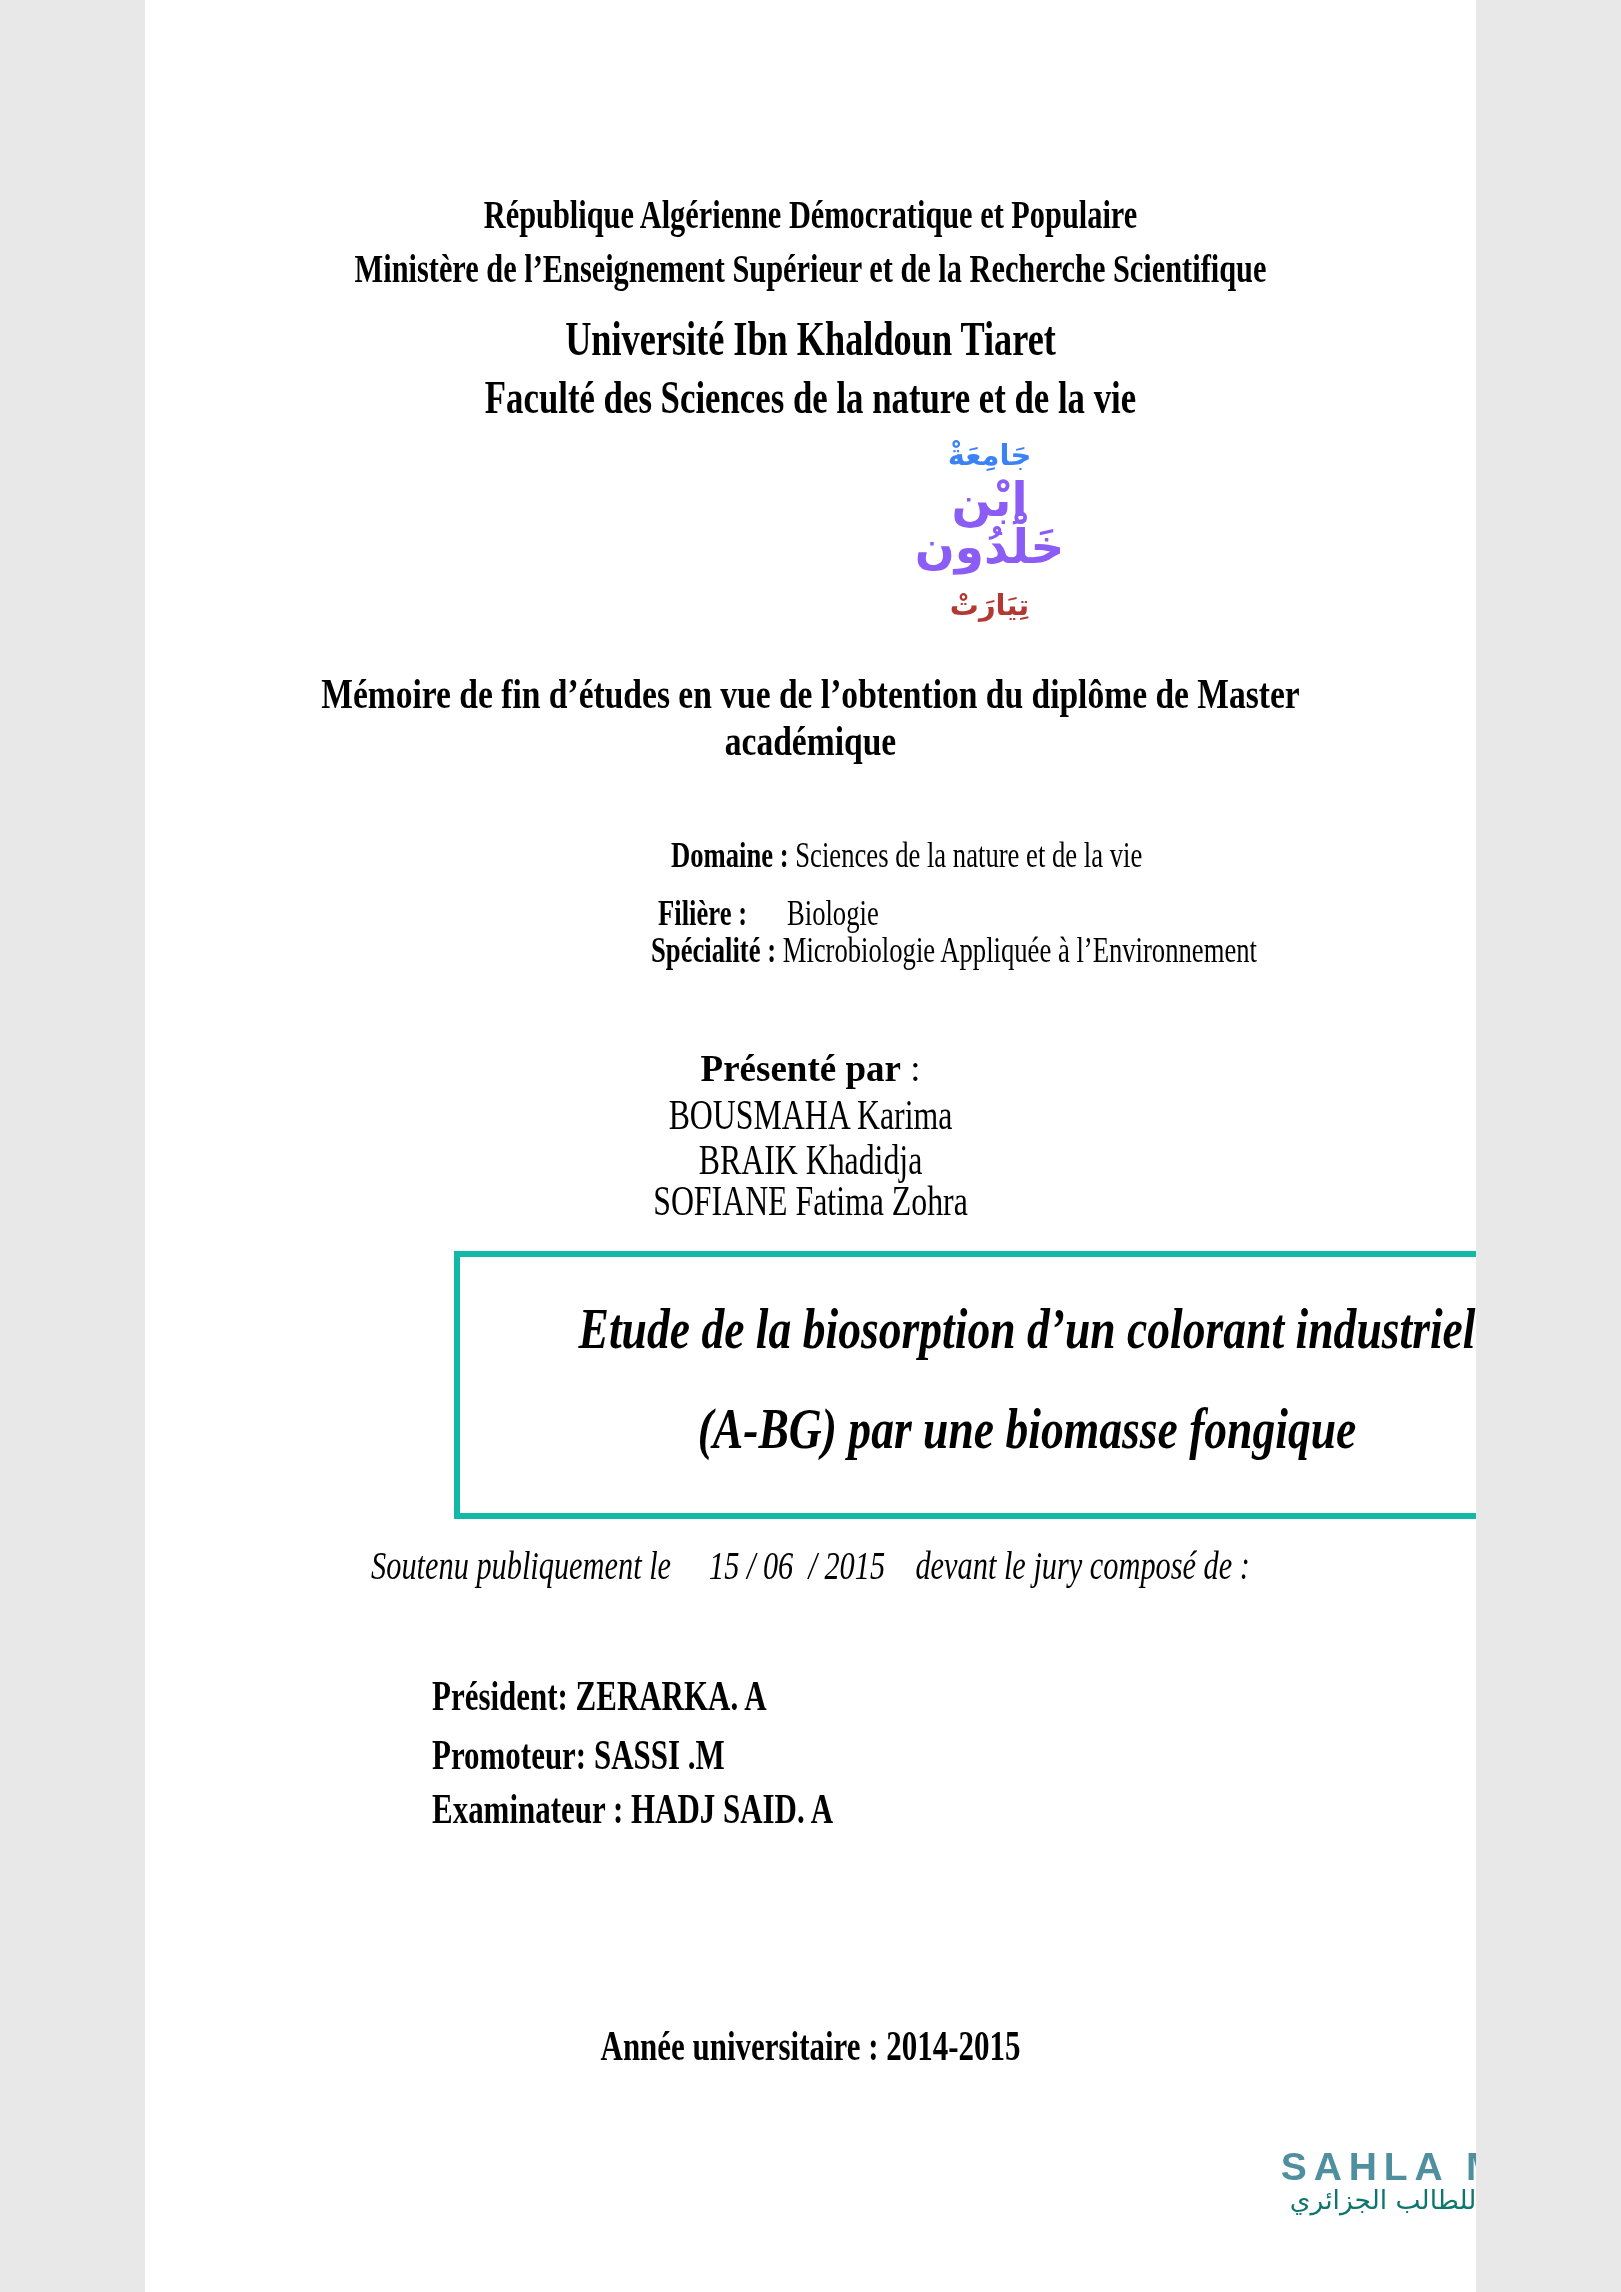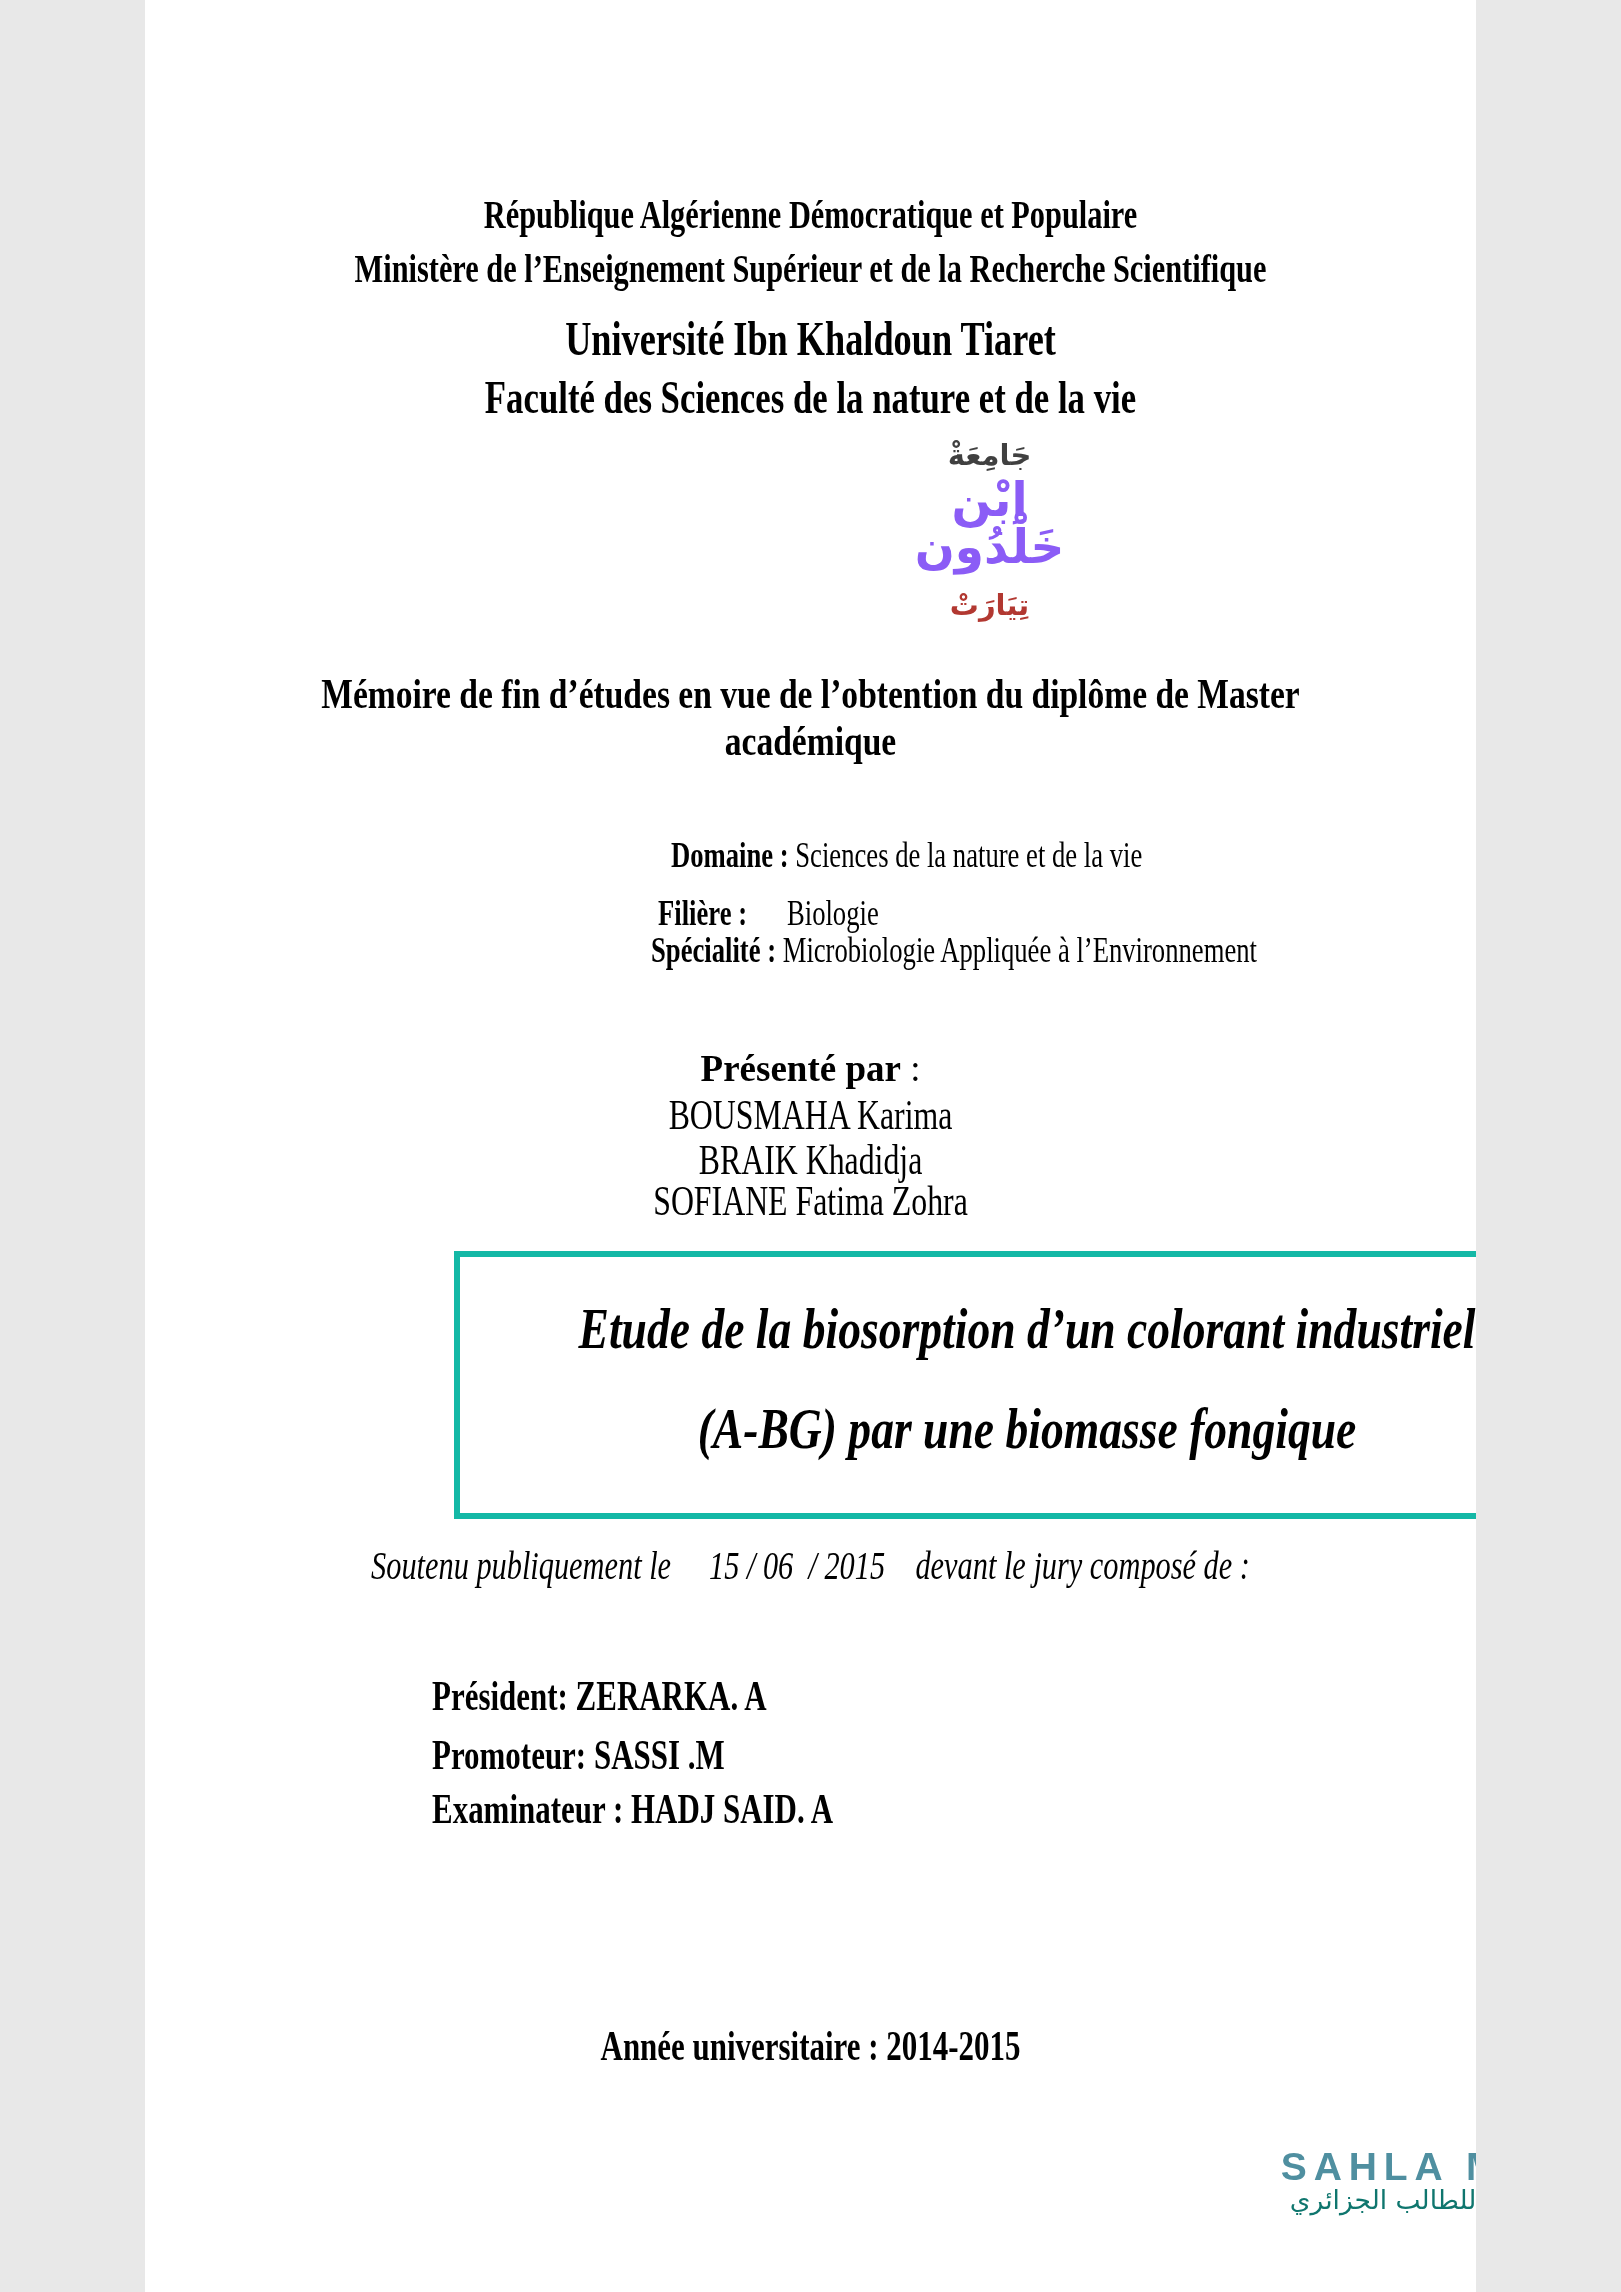--- a/index.html
+++ b/index.html
@@ -78,21 +78,21 @@
 <body>
 
 <div class="page">
 
   <div class="abs center-line hdr1">République Algérienne Démocratique et Populaire</div>
   <div class="abs center-line hdr2">Ministère de l’Enseignement Supérieur et de la Recherche Scientifique</div>
   <div class="abs center-line hdr3">Université Ibn Khaldoun Tiaret</div>
   <div class="abs center-line hdr4">Faculté des Sciences de la nature et de la vie</div>
 
   <div class="abs uni-logo">
-    <span class="ar-top" style="color:#404040">جَامِعَةْ</span>
+    <span class="ar-top" style="color:#3b82f6">جَامِعَةْ</span>
     <span class="ar-mid" style="color:#8b5cf6">اِبْن خَلْدُون</span>
     <span class="ar-bot" style="color:#b23831">تِيَارَتْ</span>
   </div>
 
   <div class="abs center-line memoire">
     <div>Mémoire de fin d’études en vue de l’obtention du diplôme de Master</div>
     <div>académique</div>
   </div>
 
   <div class="abs center-line presente">

